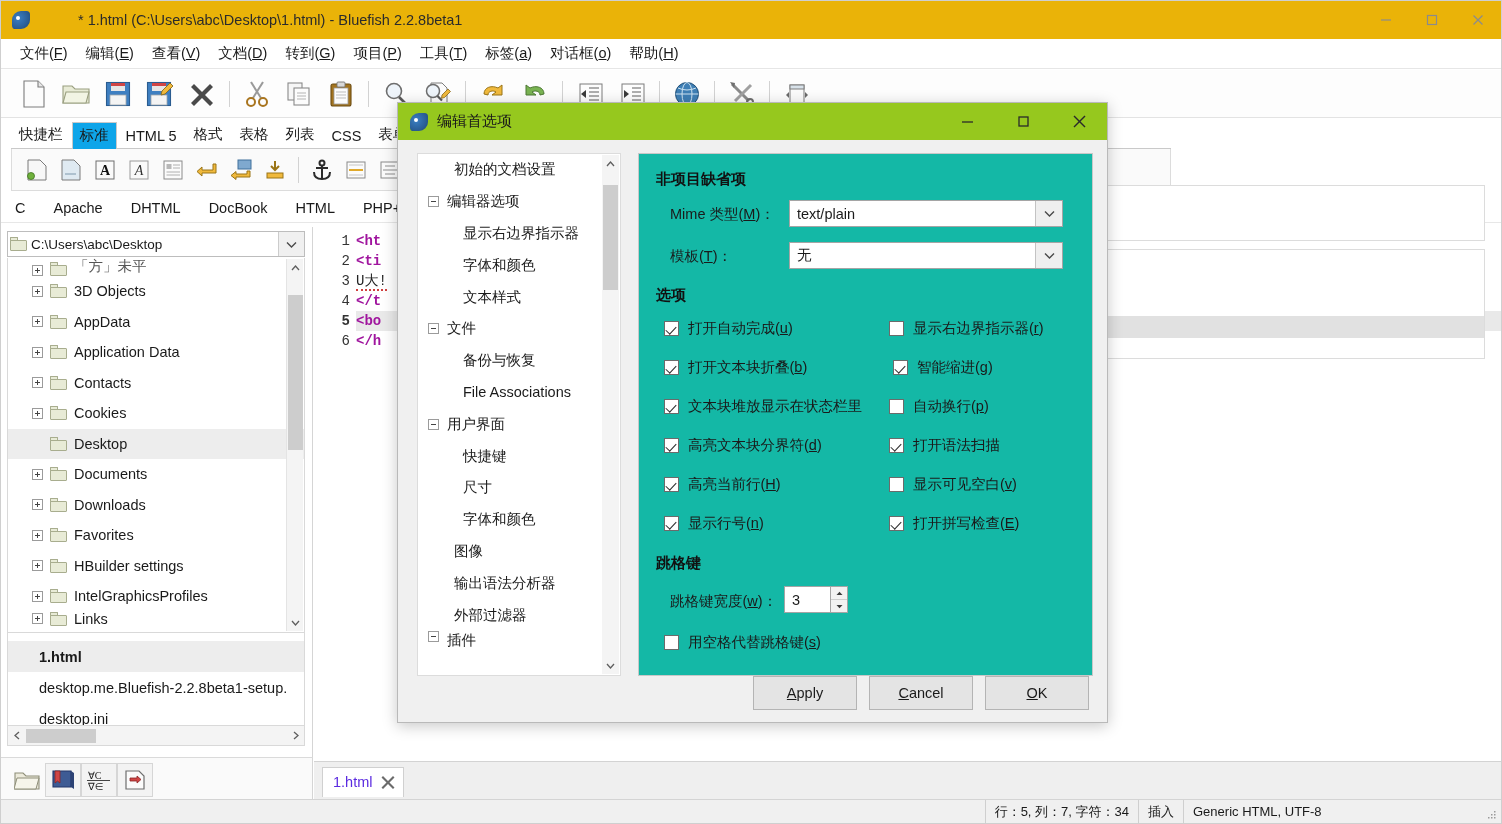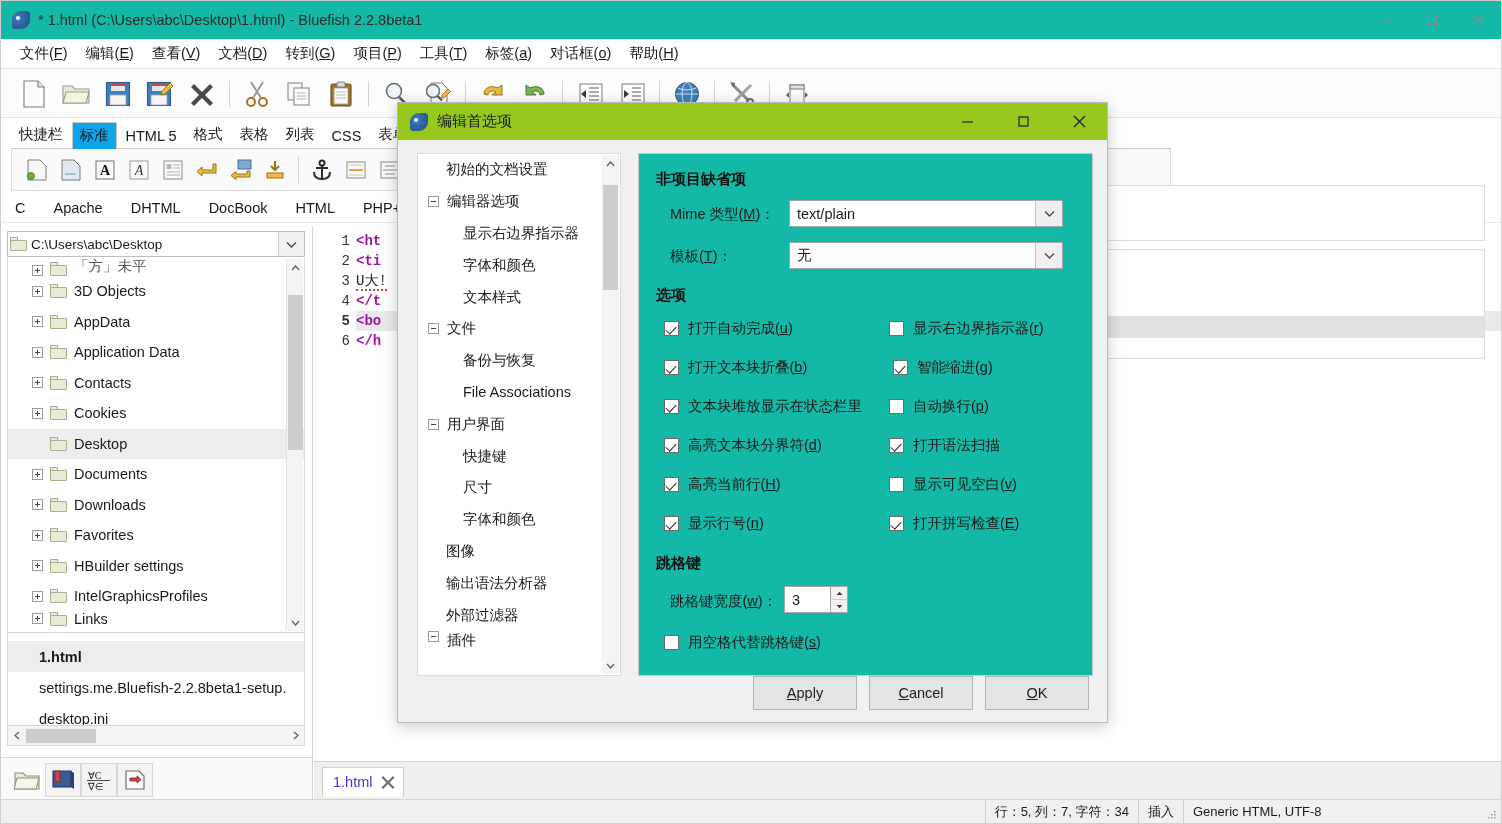--- a/index.html
+++ b/index.html
@@ -15,22 +15,22 @@
     position: relative;
     width: 1502px; height: 824px;
     background: #ffffff;
     border: 1px solid #cfcfcf;
     overflow: hidden;
   }
 
   
   .titlebar {
     position: absolute; left: 0; top: 0; width: 1500px; height: 38px;
-    background: #14b8a6;
-    display: flex; align-items: center;
+    background: #eab308;
+    display: flex; align-items: center; gap: 40px;
   }
   .tb-icon {
     width: 18px; height: 18px; margin-left: 11px; margin-right: 8px;
     position: relative; flex: none;
   }
   .tb-icon .fish {
     position: absolute; inset: 0;
     background: radial-gradient(circle at 35% 40%, #3a7fc4 0%, #2b5f97 60%, #1e4670 100%);
     border-radius: 50% 20% 50% 20%;
   }
@@ -273,21 +273,21 @@
     position: absolute; left: 19px; top: 13px; width: 204px; height: 523px;
     background: #ffffff; border: 1px solid #dcdcdc;
     overflow: hidden;
   }
   .ptrow {
     height: 31.8px; display: flex; align-items: center; font-size: 14.5px; color: #1a1a1a;
     white-space: nowrap;
   }
   .ptrow.lvl0 { padding-left: 10px; }
   .ptrow.lvl1 { padding-left: 45px; }
-  .ptrow.noexp { padding-left: 28px; }
+  .ptrow.noexp { padding-left: 36px; }
   .ptrow .exp {
     width: 11px; height: 11px; border: 1px solid #9b9b9b; background: #fff; margin-right: 8px; flex:none; position: relative;
   }
   .ptrow .exp:before { content:""; position:absolute; left:2px; top:4px; width:5px; height:1px; background:#444; }
   .ptrow.partial { height: 16px; align-items: flex-start; overflow: hidden; }
 
   .prefs-scroll {
     position: absolute; right: 1px; top: 1px; width: 17px; bottom: 1px; background: #f4f4f4;
   }
   .prefs-scroll .arrU, .prefs-scroll .arrD {
@@ -771,21 +771,21 @@
           <svg width="9" height="6" viewBox="0 0 9 6">
               <path d="M1 1 L4.5 5 L8 1" fill="none" stroke="#5e5e5e" stroke-width="1.3"></path>
             </svg>
         </div>
       </div>
     </div>
 
     <div class="filelist">
       <div class="frow partial"></div>
       <div class="frow sel">1.html</div>
-      <div class="frow">settings.me.Bluefish-2.2.8beta1-setup.</div>
+      <div class="frow">desktop.me.Bluefish-2.2.8beta1-setup.</div>
       <div class="frow">desktop.ini</div>
     </div>
 
     <div class="hscroll">
       <div class="arrL">
         <svg width="6" height="9" viewBox="0 0 6 9">
             <path d="M5 1 L1 4.5 L5 8" fill="none" stroke="#5e5e5e" stroke-width="1.3"></path>
           </svg>
       </div>
       <div class="hthumb"></div>

